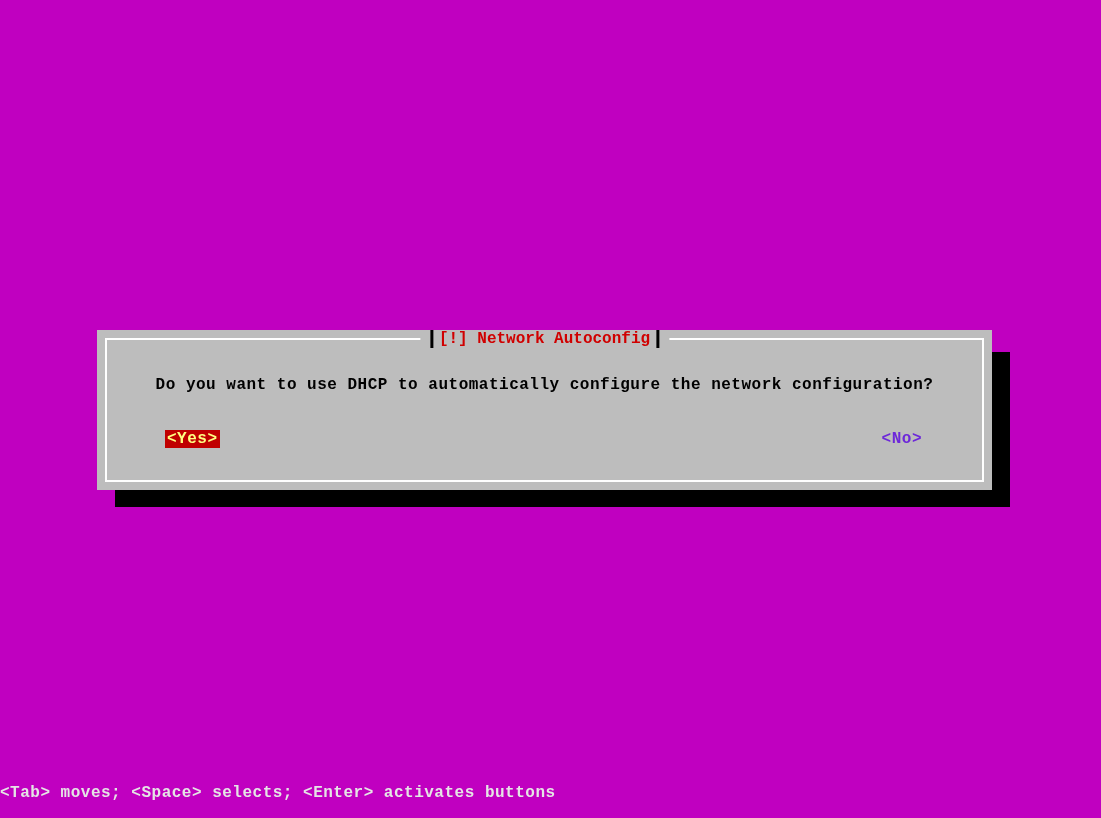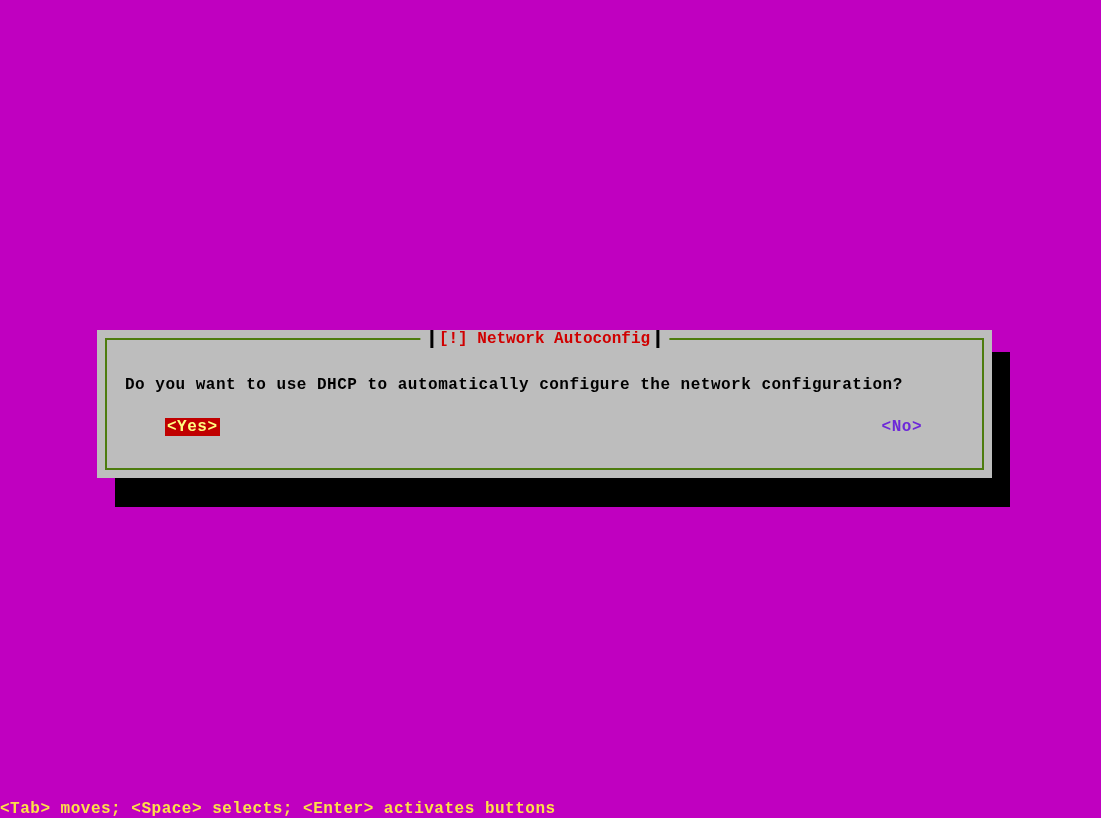--- a/index.html
+++ b/index.html
@@ -27,21 +27,21 @@
     }
     .dialog {
       position: absolute;
       left: 97px;
       top: 330px;
       width: 895px;
       background: #bdbdbd;
       padding: 8px;
     }
     .dialog-inner {
-      border: 2px solid #4d7c0f;
+      border: 2px solid #ffffff;
       position: relative;
       padding: 36px 14px 28px 14px;
     }
     .title-gap {
       position: absolute;
       top: -10px;
       left: 50%;
       transform: translateX(-50%);
       background: #bdbdbd;
       padding: 0 4px;
@@ -54,50 +54,50 @@
       height: 18px;
       background: #000000;
       margin: 0 6px;
     }
     .title-text {
       color: #d00000;
       white-space: pre;
     }
     .message {
       color: #000000;
-      text-align: left;
+      text-align: center;
       padding-left: 4px;
       padding-right: 4px;
       letter-spacing: 0.5px;
     }
     .buttons {
       display: flex;
       justify-content: space-between;
-      margin-top: 24px;
+      margin-top: 36px;
       padding: 0 44px 4px 44px;
       align-items: flex-end;
     }
     .btn {
       display: inline-block;
       padding: 0 2px;
       cursor: pointer;
       letter-spacing: 0.5px;
     }
     .btn-yes {
       background: #c00000;
       color: #ffff80;
     }
     .btn-no {
       color: #6d28d9;
     }
     .footer {
       position: absolute;
       left: 0;
-      bottom: 0;
-      color: #fde047;
+      bottom: 16px;
+      color: #e5e5e5;
       letter-spacing: 0.5px;
       white-space: pre;
     }
   </style>
 </head>
 <body>
 
 <div class="shadow"></div>
 
 <div class="dialog">

